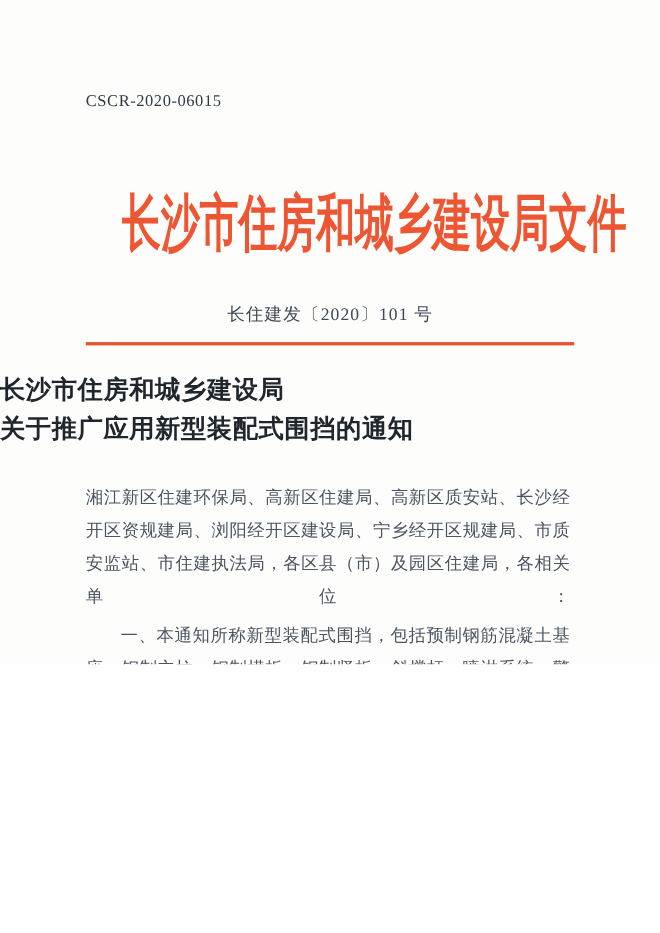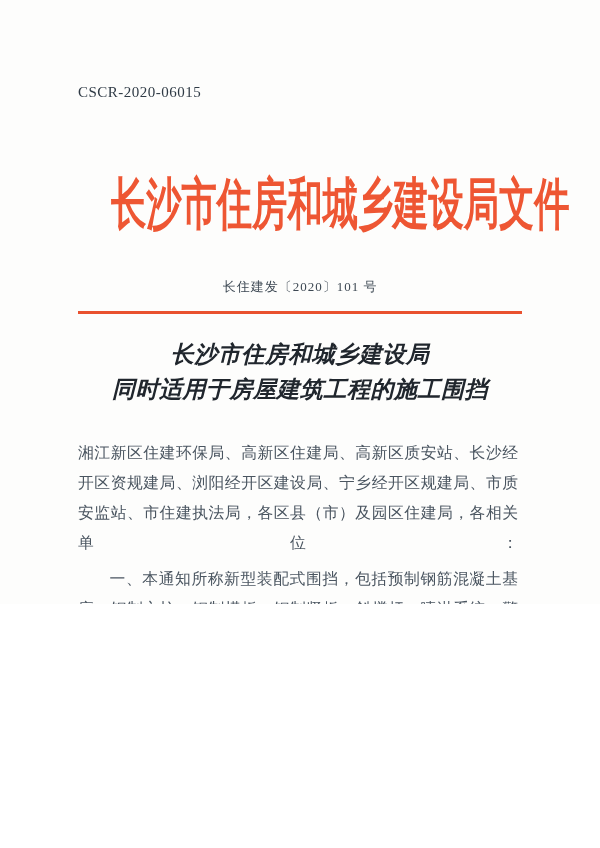--- a/index.html
+++ b/index.html
@@ -35,44 +35,43 @@
     white-space: nowrap;
     transform: scaleX(0.63);
     transform-origin: 50% 50%;
   }
   .ref-number {
     position: absolute;
     top: 277px;
     left: 0;
     width: 600px;
     text-align: center;
-    font-size: 13px;
+    font-size: 16px;
     line-height: 20px;
     letter-spacing: 1px;
     color: #3d4853;
   }
   .red-line {
     position: absolute;
     top: 311px;
     left: 78px;
     width: 444px;
     height: 3px;
   }
   .doc-title {
     position: absolute;
     top: 337px;
     left: 0;
     width: 600px;
-    text-align: center;
+    text-align: left;
     font-weight: bold;
     font-size: 23px;
     line-height: 35px;
     color: #20262d;
     letter-spacing: 0.5px;
-    font-style: italic;
   }
   .body-text {
     position: absolute;
     top: 438px;
     left: 78px;
     width: 444px;
     font-size: 15.8px;
     line-height: 30px;
     color: #4a5560;
     text-align: justify;
@@ -104,21 +103,21 @@
   <div class="doc-code">CSCR-2020-06015</div>
 
   <div class="header-title" style="color: rgb(238, 86, 51);">长沙市住房和城乡建设局文件</div>
 
   <div class="ref-number">长住建发〔2020〕101 号</div>
 
   <div class="red-line" style="background: rgb(233, 81, 47);"></div>
 
   <div class="doc-title">
     <div>长沙市住房和城乡建设局</div>
-    <div>同时适用于房屋建筑工程的施工围挡</div>
+    <div>关于推广应用新型装配式围挡的通知</div>
   </div>
 
   <div class="body-text">
     <p class="no-indent">湘江新区住建环保局、高新区住建局、高新区质安站、长沙经开区资规建局、浏阳经开区建设局、宁乡经开区规建局、市质安监站、市住建执法局，各区县（市）及园区住建局，各相关单位：</p>
     <p>一、本通知所称新型装配式围挡，包括预制钢筋混凝土基座、钢制立柱、钢制横板、钢制竖板、斜撑杆、喷淋系统、警示灯、灯箱广告等。新型装配式围挡应用于市政道路、桥梁、地铁、隧道等线性工程，同时适用于房屋建筑工程的施工围挡。具体制作</p>
   </div>
 
   <div class="page-number">- 1 -</div>
 
 </div>

